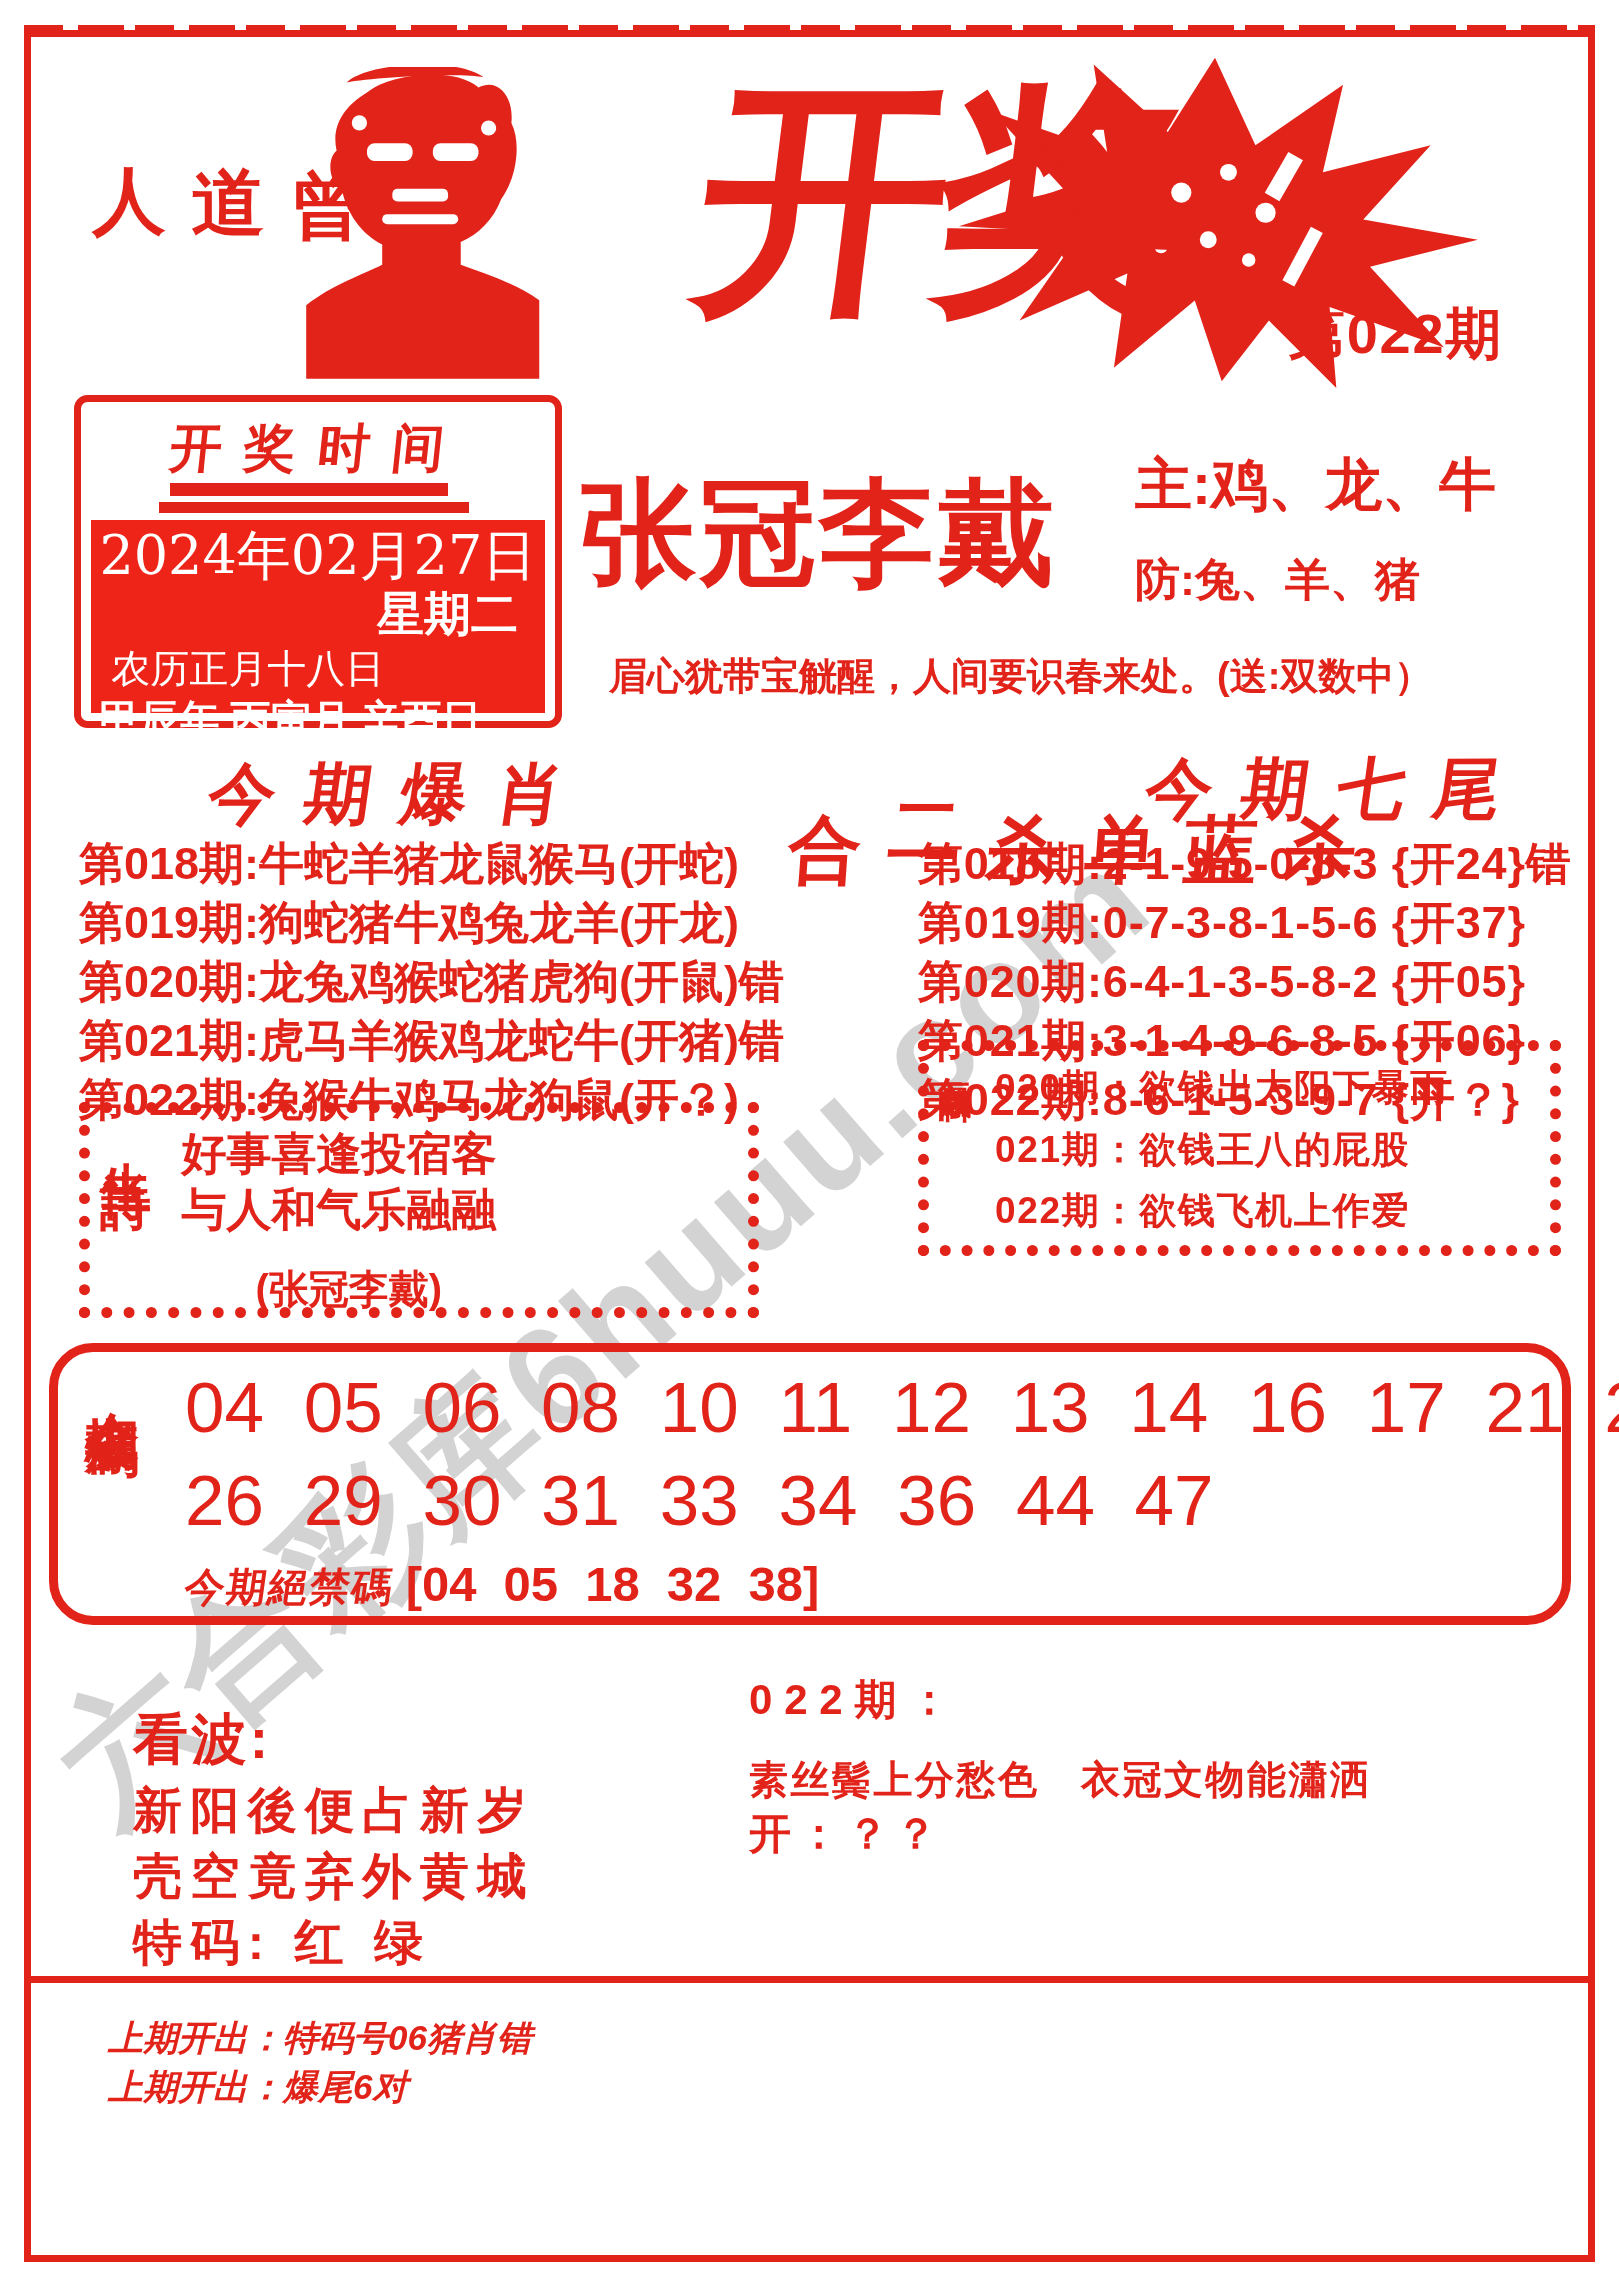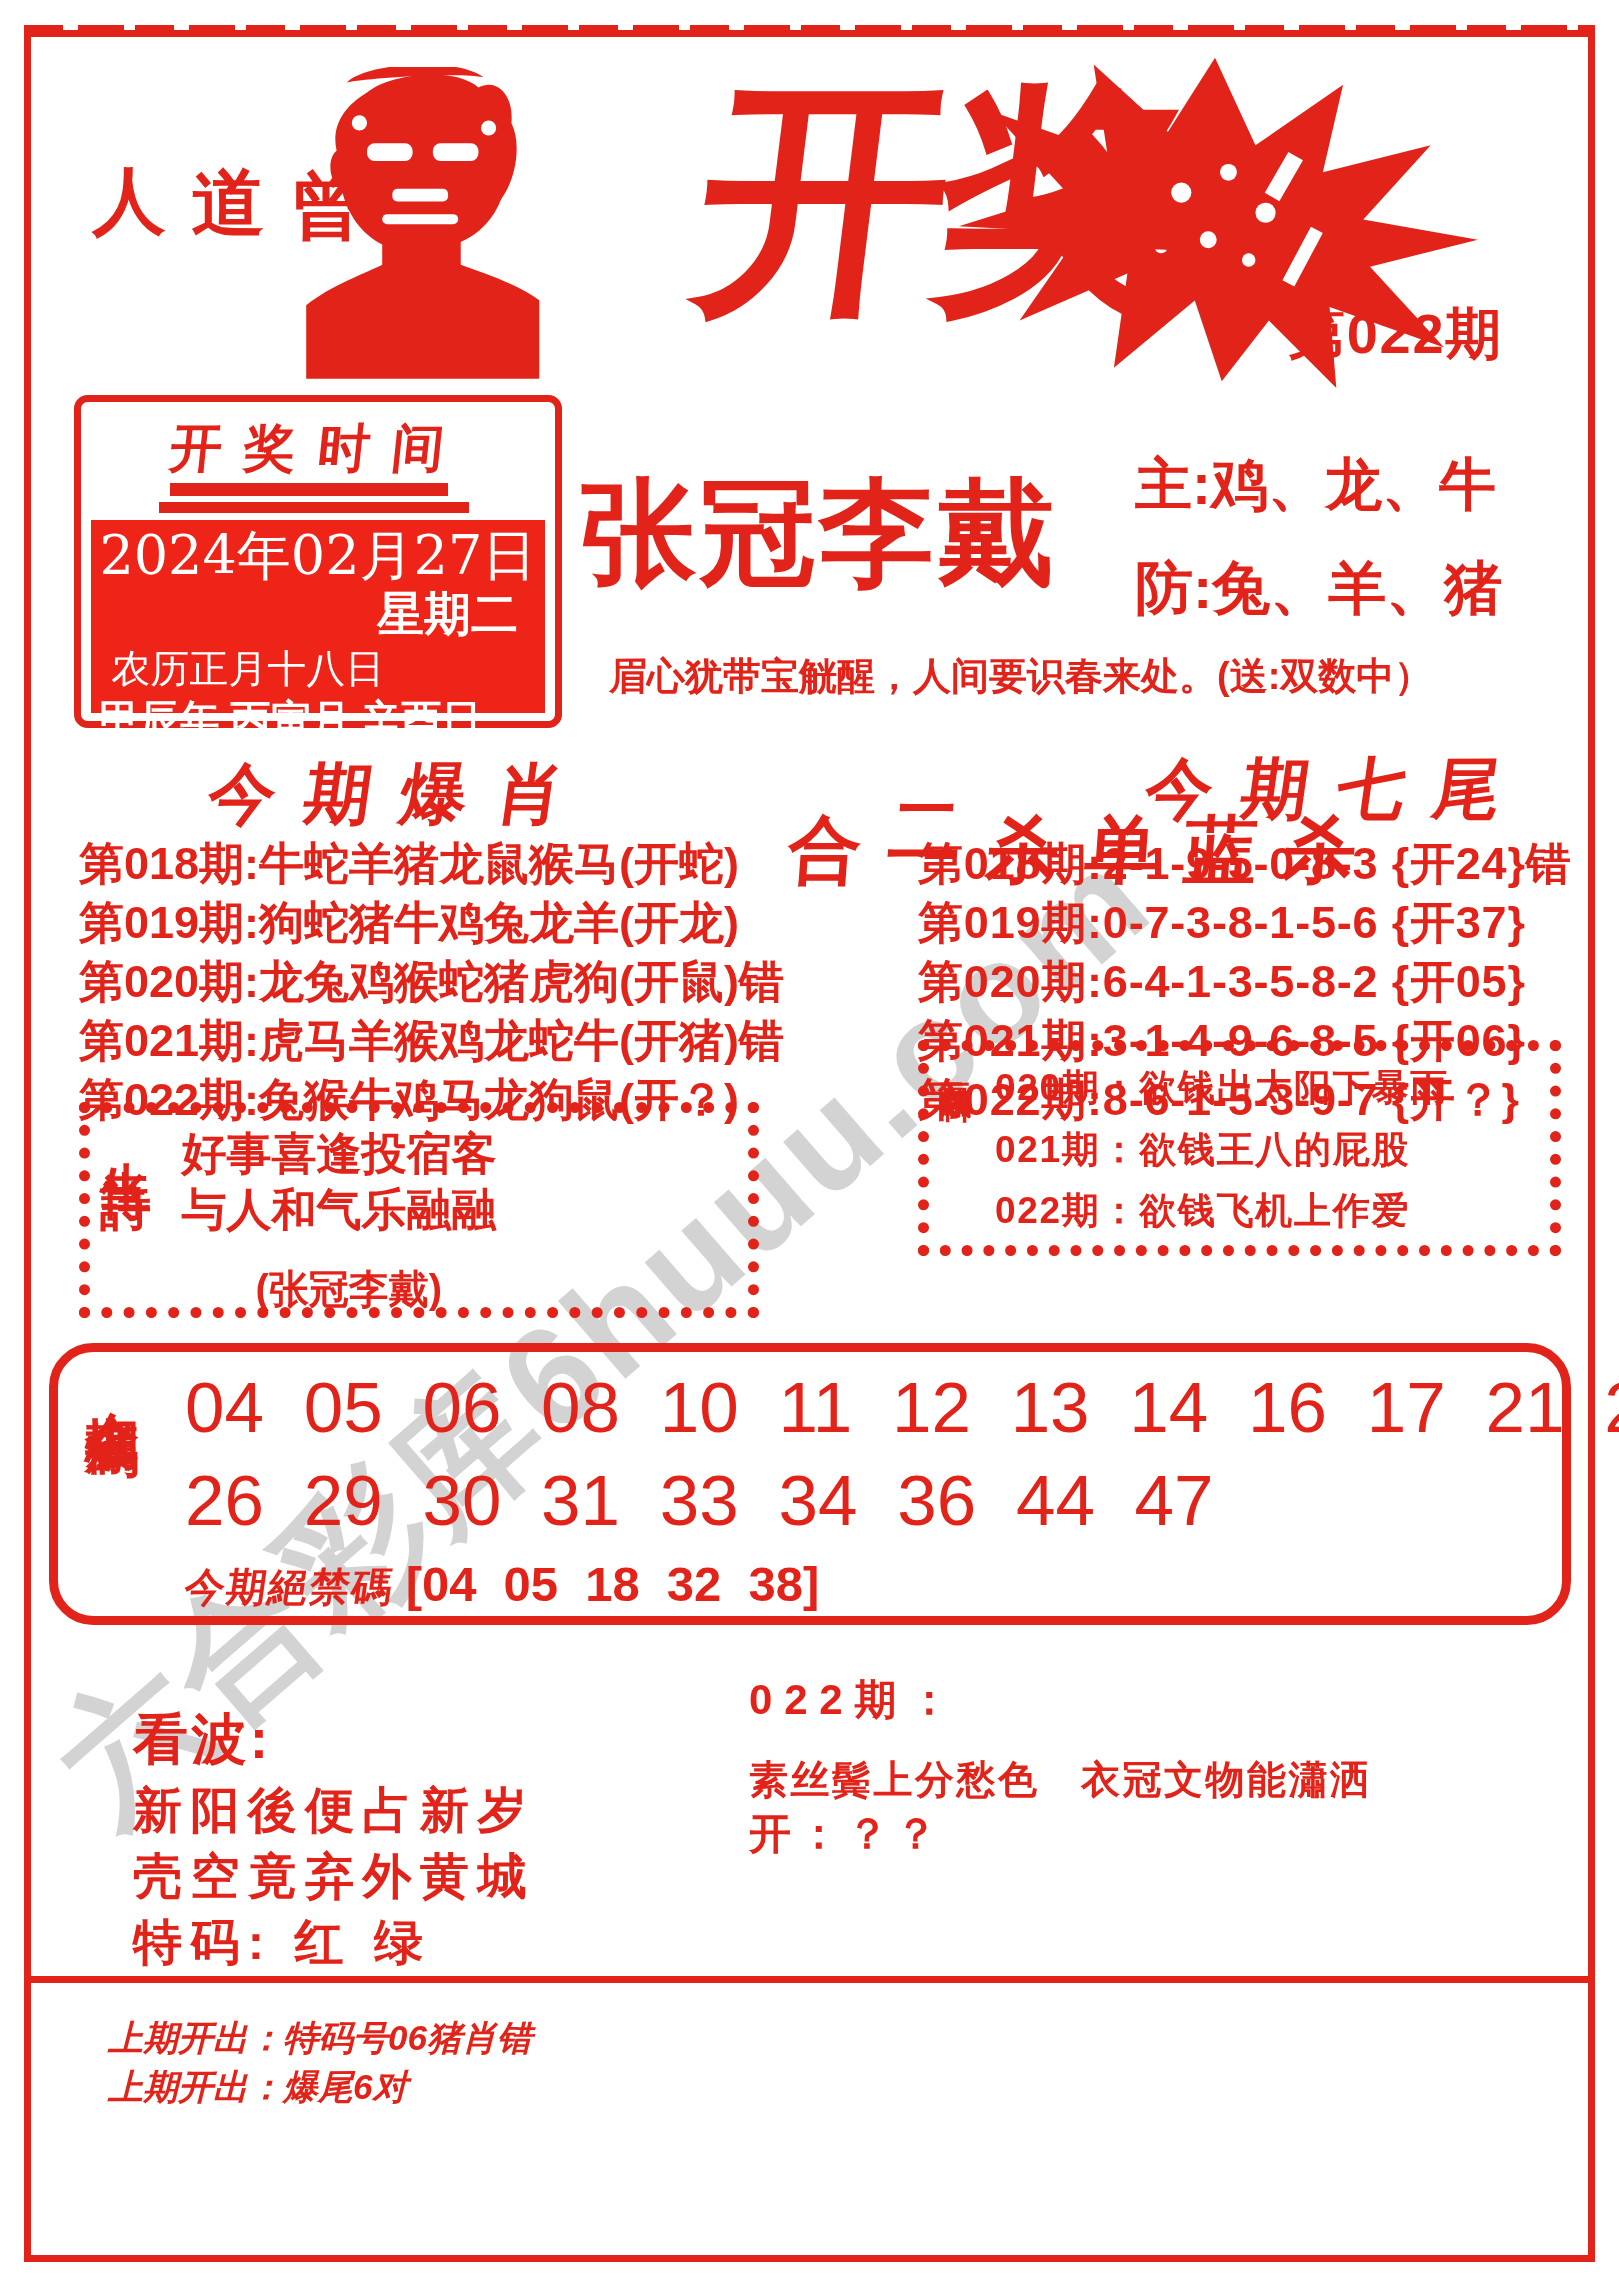--- a/index.html
+++ b/index.html
@@ -53,21 +53,21 @@
     position:absolute;left:10px;right:10px;top:118px;bottom:8.4px;background:#ee2418;
     color:#ffffff;padding:5px 8.4px 0 8.4px;box-sizing:border-box;
   }
   .draw-date{font-family:"DejaVu Serif",serif;font-size:54px;line-height:61px;white-space:nowrap;}
   .weekday{font-weight:bold;font-size:47px;line-height:56px;text-align:right;padding-right:18.6px;}
   .lunar-date{font-family:"DejaVu Serif",serif;font-size:39px;line-height:54px;padding-left:11.8px;}
   .ganzhi-date{font-weight:bold;font-size:40px;line-height:47px;white-space:nowrap;}
   
   .main-title{left:580px;top:456px;font-size:116px;font-weight:bold;letter-spacing:3.4px;white-space:nowrap;}
   .zhu-line{left:1135px;top:447px;font-size:57px;font-weight:bold;white-space:nowrap;}
-  .fang-line{left:1135px;top:550px;font-size:58px;font-weight:bold;white-space:nowrap;}
+  .fang-line{left:1135px;top:550px;font-size:45px;font-weight:bold;white-space:nowrap;}
   .poem-line{left:609px;top:651px;font-size:38px;font-weight:bold;white-space:nowrap;text-align:center;}
   
   .callig-title{
     font-family:"DejaVu Serif",serif;font-weight:bold;font-size:67px;letter-spacing:29px;
     transform:skewX(-8deg);white-space:nowrap;
   }
   .baoxiao-title{left:209px;top:749px;}
   .qiwei-title{left:1146px;top:744px;}
   .tip-list{font-size:45px;font-weight:bold;line-height:59px;white-space:nowrap;}
   .baoxiao-list{left:79px;top:834px;}

